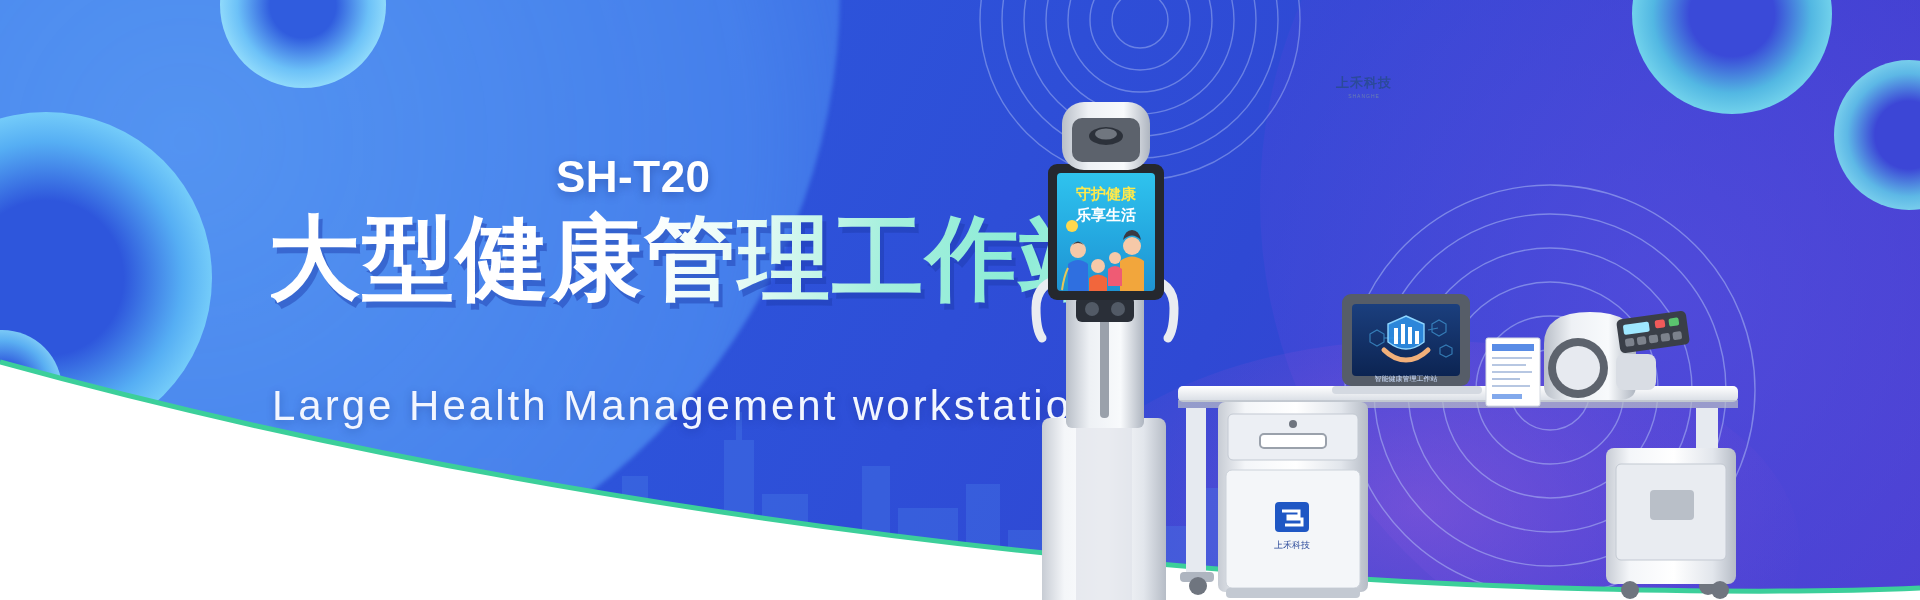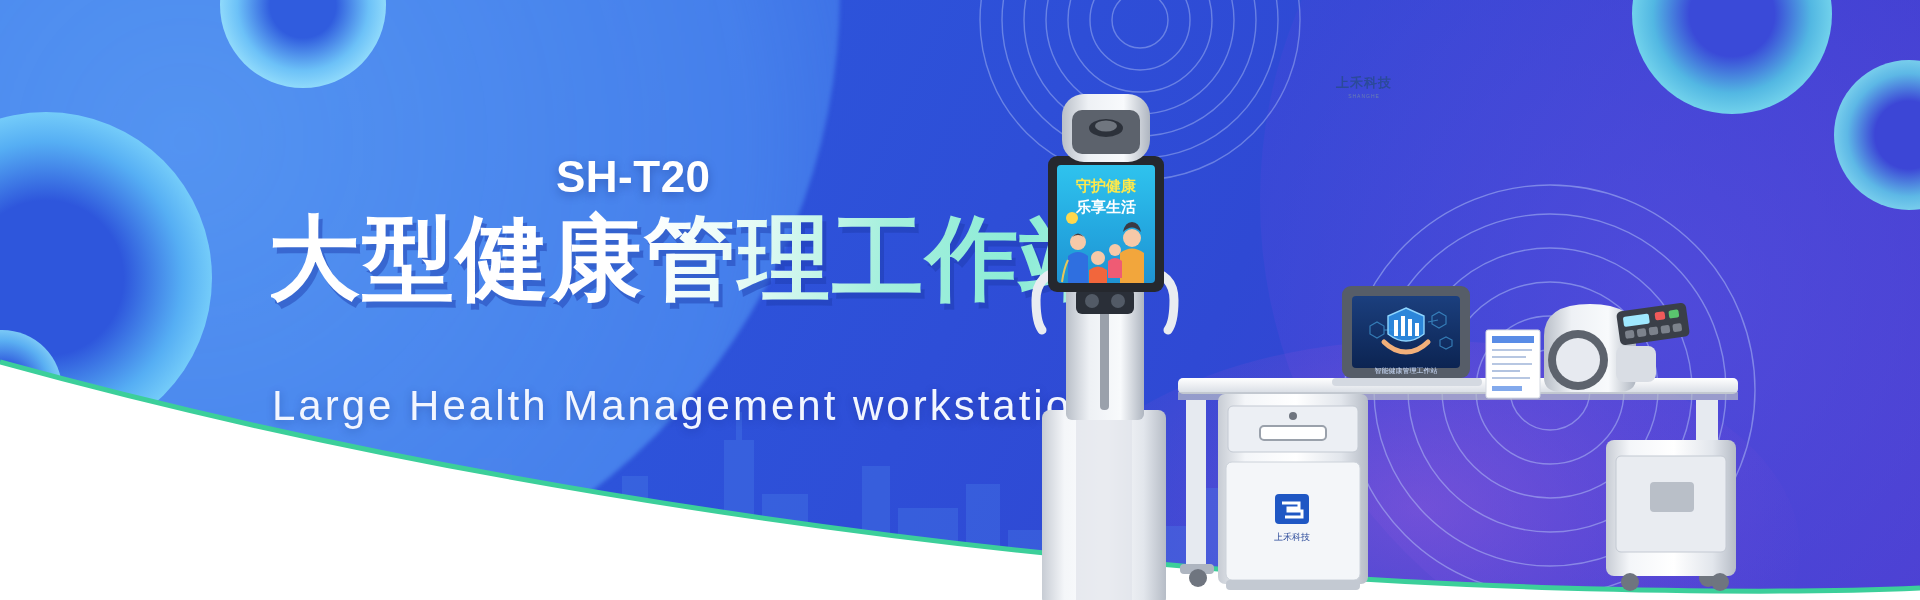--- a/index.html
+++ b/index.html
@@ -94,21 +94,21 @@
     -webkit-text-fill-color:transparent;color:transparent;
     filter:drop-shadow(4px 6px 0 rgba(28,58,170,.45));
   }
   .subhead{
     position:absolute;left:272px;top:382px;
     font-size:42px;font-weight:300;color:#f2f6ff;letter-spacing:3px;white-space:nowrap;
     text-shadow:0 2px 8px rgba(12,30,110,.30);
   }
 
   
-  .product{position:absolute;right:0;bottom:12px;width:900px;height:498px;}
+  .product{position:absolute;right:0;bottom:4px;width:900px;height:498px;}
   .product svg{display:block;}
 </style>
 </head>
 <body>
 
 <div class="stage">
 
   <div class="bg-base"></div>
   <div class="bg-lighttop"></div>
   <div class="bg-rightglow"></div>

